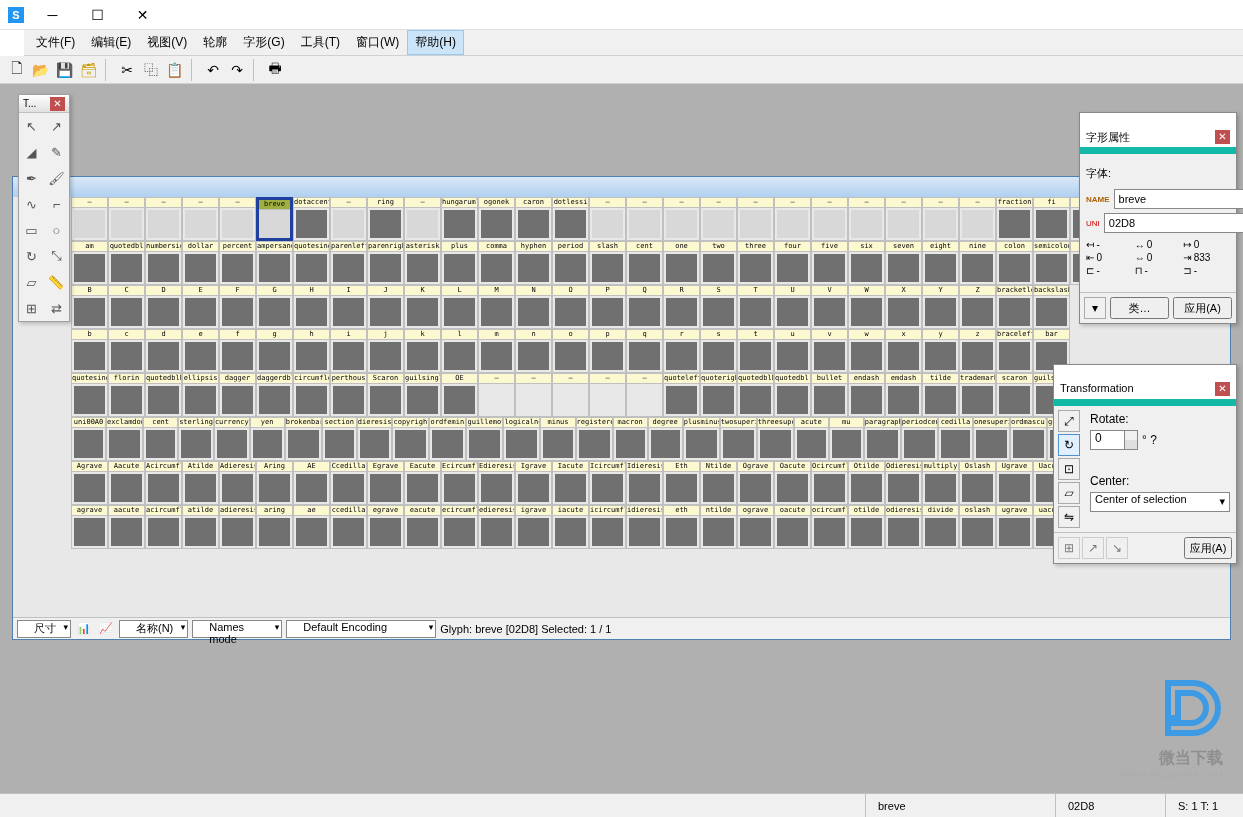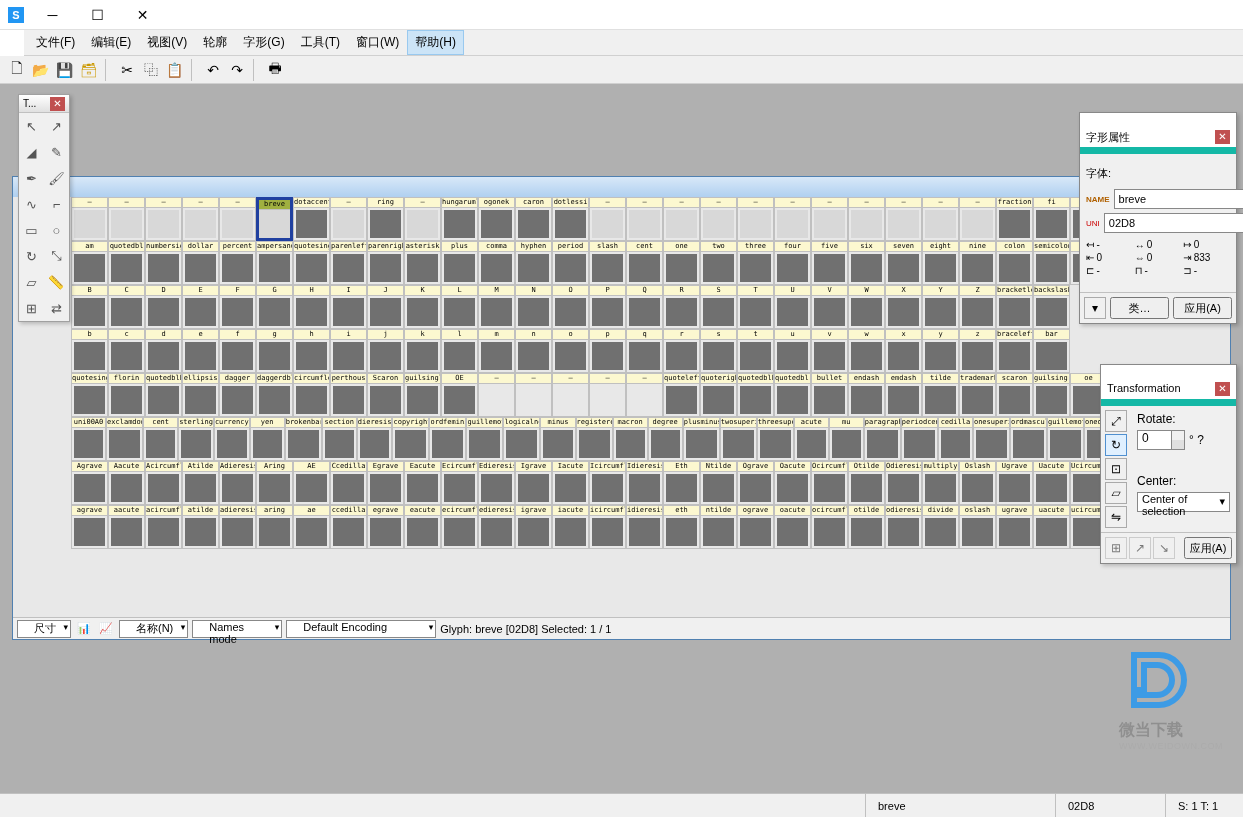--- a/index.html
+++ b/index.html
@@ -66,41 +66,41 @@
 .pp-body { padding: 12px 6px; font-size: 11px; }
 .pp-row { display: flex; align-items: center; height: 24px; gap: 4px; }
 .pp-label { font-size: 10px; color: #555; }
 .pp-input { flex: 1; height: 20px; border: 1px solid #888; background: #fff; padding: 0 4px; font-size: 11px; }
 .pp-metrics { display: grid; grid-template-columns: repeat(3, 1fr); gap: 2px; font-size: 10px; padding: 4px 0; }
 .pp-mcell { display: flex; align-items: center; gap: 2px; }
 .pp-bottom { display: flex; gap: 4px; padding: 4px; border-top: 1px solid #c0c0c0; }
 .pp-bottom button { flex: 1; height: 22px; font-size: 11px; cursor: pointer; }
 
 
-.transpanel { position: absolute; top: 364px; right: 6px; width: 137px; background: #f0f0f0; border: 1px solid #888; box-shadow: 2px 2px 4px rgba(0,0,0,0.2); z-index: 20; margin-left: 16px; }
+.transpanel { position: absolute; top: 364px; right: 6px; width: 184px; background: #f0f0f0; border: 1px solid #888; box-shadow: 2px 2px 4px rgba(0,0,0,0.2); z-index: 20; margin-left: 16px; }
 .tp2-row { display: flex; align-items: center; gap: 4px; margin-bottom: 6px; }
 .tp2-side { display: flex; flex-direction: column; gap: 2px; }
 .tp2-sidebtn { width: 22px; height: 22px; border: 1px solid #aaa; background: #f0f0f0; display: flex; align-items: center; justify-content: center; cursor: pointer; font-size: 12px; }
 .tp2-sidebtn.active { border: 1px solid #5090d0; background: #e0f0ff; }
 .tp2-main { flex: 1; }
 .tp2-spinner { width: 48px; height: 20px; border: 1px solid #888; background: #fff; padding: 0 14px 0 4px; position: relative; }
 .tp2-spinner::after { content: ""; position: absolute; right: 0; top: 0; width: 12px; height: 100%; border-left: 1px solid #888; background: linear-gradient(#f0f0f0 50%, #e0e0e0 50%); }
 .tp2-select { width: 100%; height: 20px; border: 1px solid #888; background: #fff; padding: 0 4px; font-size: 11px; position: relative; }
 .tp2-select::after { content: "▾"; position: absolute; right: 4px; top: 2px; }
 .tp2-bottom { display: flex; gap: 2px; padding: 4px; border-top: 1px solid #c0c0c0; }
 .tp2-bottom .tp2-sidebtn { opacity: 0.5; }
 .tp2-bottom button { width: 48px; height: 22px; margin-left: auto; font-size: 11px; cursor: pointer; }
 
 
 .statusbar { position: absolute; bottom: 0; left: 0; right: 0; height: 24px; background: #f0f0f0; border-top: 1px solid #c0c0c0; display: flex; align-items: center; font-size: 11px; }
 .statusbar .sb-cell { padding: 0 12px; border-left: 1px solid #c0c0c0; height: 100%; display: flex; align-items: center; }
 .statusbar .sb-spacer { flex: 1; }
 
 
-.watermark { position: absolute; bottom: 42px; right: 20px; text-align: left; opacity: 0.8; pointer-events: none; z-index: 5; }
+.watermark { position: absolute; bottom: 14px; right: 20px; text-align: right; opacity: 0.8; pointer-events: none; z-index: 5; }
 .watermark .wm-logo { width: 70px; height: 70px; margin: 0 auto; }
 .watermark .wm-text1 { font-size: 16px; color: #888; font-weight: bold; margin-top: 2px; }
 .watermark .wm-text2 { font-size: 9px; color: #aaa; letter-spacing: 0.5px; }
 </style>
 </head>
 <body>
 
 <div class="titlebar">
   <div class="app-icon">S</div>
   <div class="win-controls">

